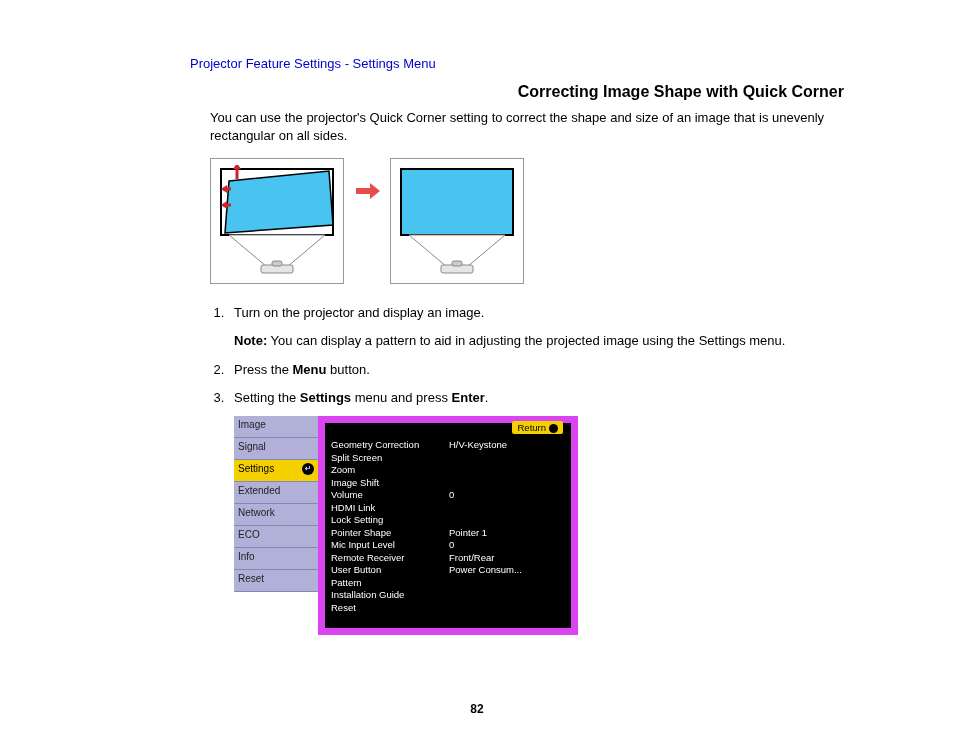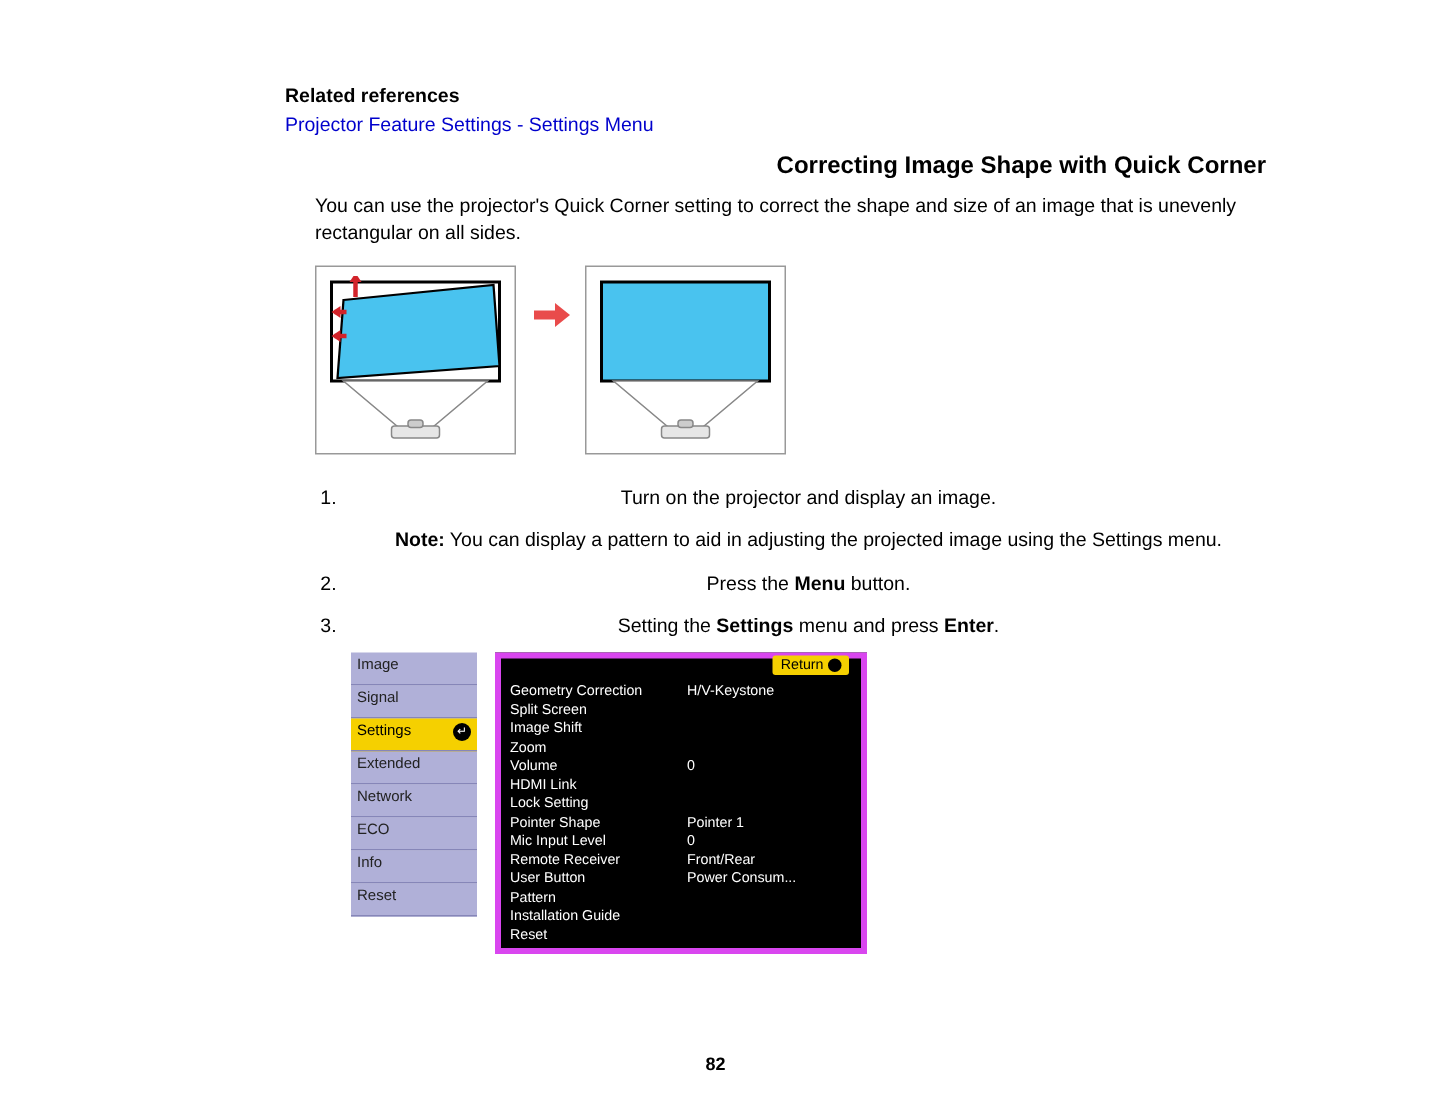--- a/index.html
+++ b/index.html
@@ -49,41 +49,39 @@
     background: #fff;
     display: inline-block;
   }
   svg { display: block; }
   .arrow-between {
     margin: 0 10px 60px 10px;
   }
   ol.steps {
     margin: 0 0 0 100px;
     padding-left: 18px;
-    text-align: center;
   }
   ol.steps > li {
     margin-bottom: 10px;
     padding-left: 6px;
     line-height: 1.35;
   }
   .note {
     margin: 10px 0 12px 0;
   }
   
   .menu-screenshot {
     margin-left: 124px;
     margin-top: 10px;
     width: 344px;
     position: relative;
     font-family: Arial, Helvetica, sans-serif;
   }
   .menu-wrap {
     display: flex;
-    gap: 12px;
   }
   .menu-nav {
     width: 84px;
     display: flex;
     flex-direction: column;
     font-size: 10px;
   }
   .menu-nav .nav-item {
     height: 22px;
     padding: 3px 4px 0 4px;
@@ -108,24 +106,24 @@
     border-radius: 50%;
     background: #000;
     color: #fff;
     font-size: 8px;
     text-align: center;
     line-height: 12px;
   }
   .menu-panel {
     flex: 1;
     background: #000;
-    border: 4px solid #d946ef;
+    border: 7px solid #d946ef;
     color: #fff;
     font-size: 9.5px;
-    padding: 4px 6px 2px 6px;
+    padding: 4px 6px 14px 6px;
     position: relative;
     min-height: 168px;
     box-sizing: border-box;
   }
   .return-chip {
     position: absolute;
     top: -2px;
     right: 8px;
     background: #f5d000;
     color: #000;
@@ -156,21 +154,20 @@
     width: 100%;
     text-align: center;
     font-weight: bold;
     font-size: 12px;
   }
 </style>
 </head>
 <body>
 
 <div class="page">
-  <div class="refs-heading">Related references</div>
   <div class="refs-link">Projector Feature Settings - Settings Menu</div>
 
   <h2 class="section-title">Correcting Image Shape with Quick Corner</h2>
   <div class="intro">You can use the projector's Quick Corner setting to correct the shape and size of an image that is unevenly rectangular on all sides.</div>
 
   <div class="diagram">
     <span class="frame">
       <svg width="120" height="112">
         <rect x="4" y="4" width="112" height="66" fill="none" stroke="#000" stroke-width="2"></rect>
         <polygon points="12,16 112,6 116,60 8,68" fill="#49c3ef" stroke="#000" stroke-width="1.5"></polygon>
@@ -237,25 +234,25 @@
         <div id="panel-rows">
             <div class="menu-row">
               <span class="lbl">Geometry Correction</span>
               <span class="val">H/V-Keystone</span>
             </div>
             <div class="menu-row">
               <span class="lbl">Split Screen</span>
               <span class="val"></span>
             </div>
             <div class="menu-row">
+              <span class="lbl">Zoom</span>
+              <span class="val"></span>
+            </div>
+            <div class="menu-row">
               <span class="lbl">Image Shift</span>
-              <span class="val"></span>
-            </div>
-            <div class="menu-row">
-              <span class="lbl">Zoom</span>
               <span class="val"></span>
             </div>
             <div class="menu-row">
               <span class="lbl">Volume</span>
               <span class="val">0</span>
             </div>
             <div class="menu-row">
               <span class="lbl">HDMI Link</span>
               <span class="val"></span>
             </div>

